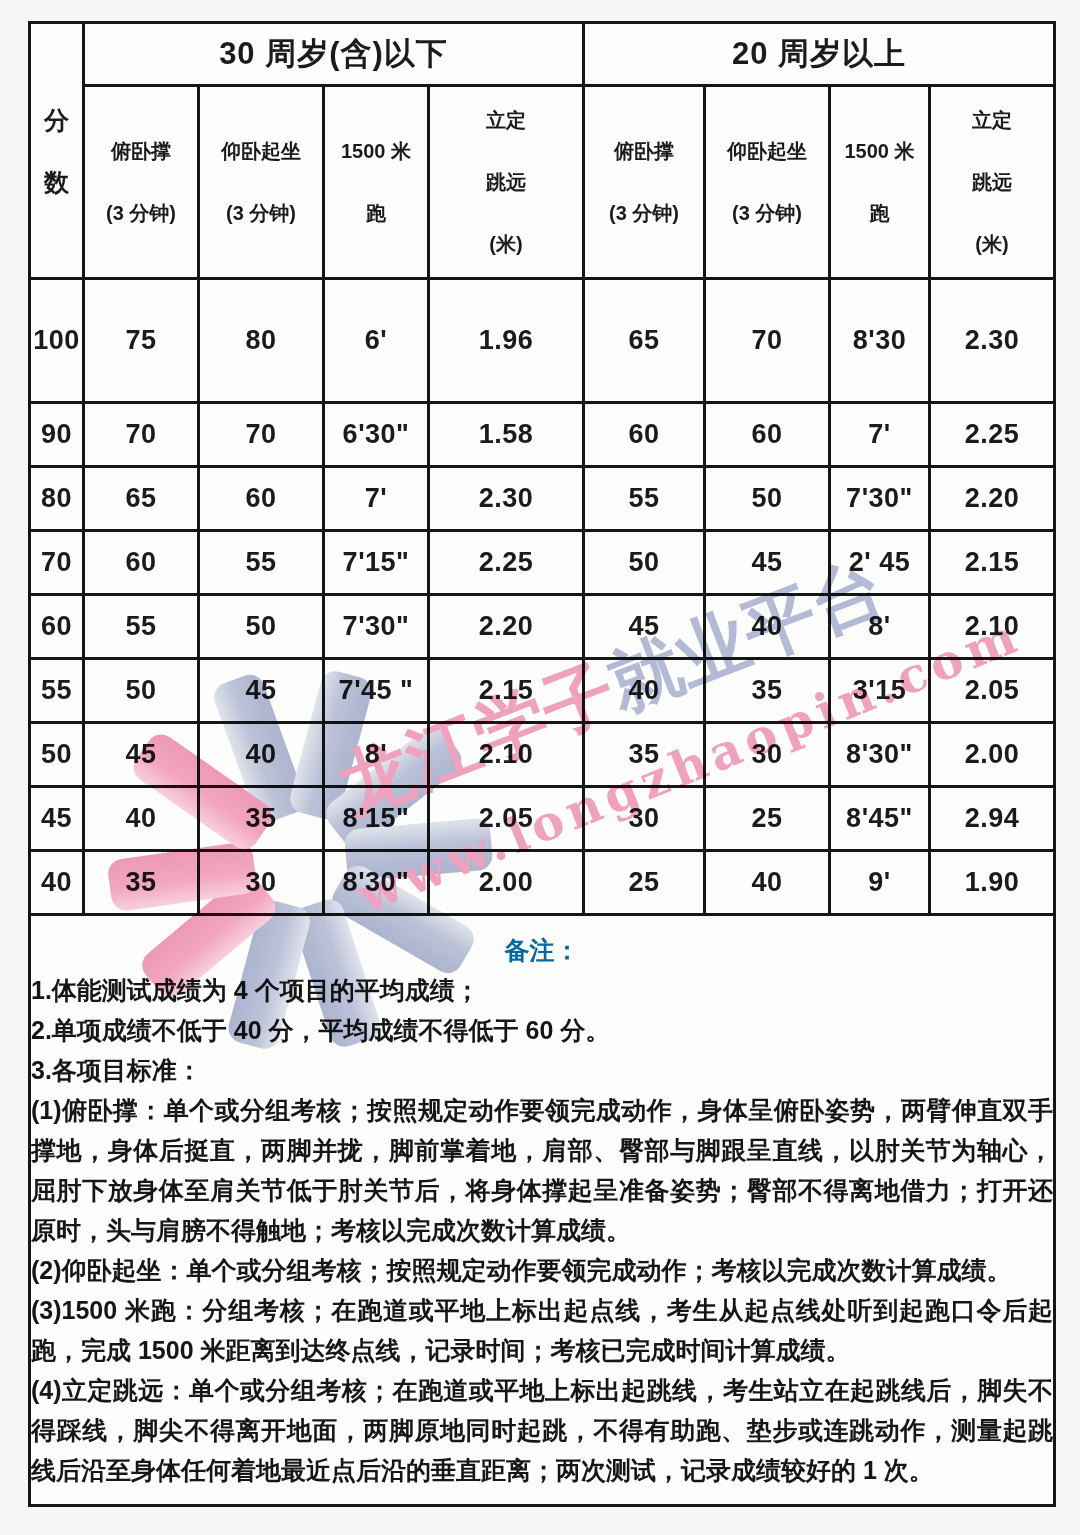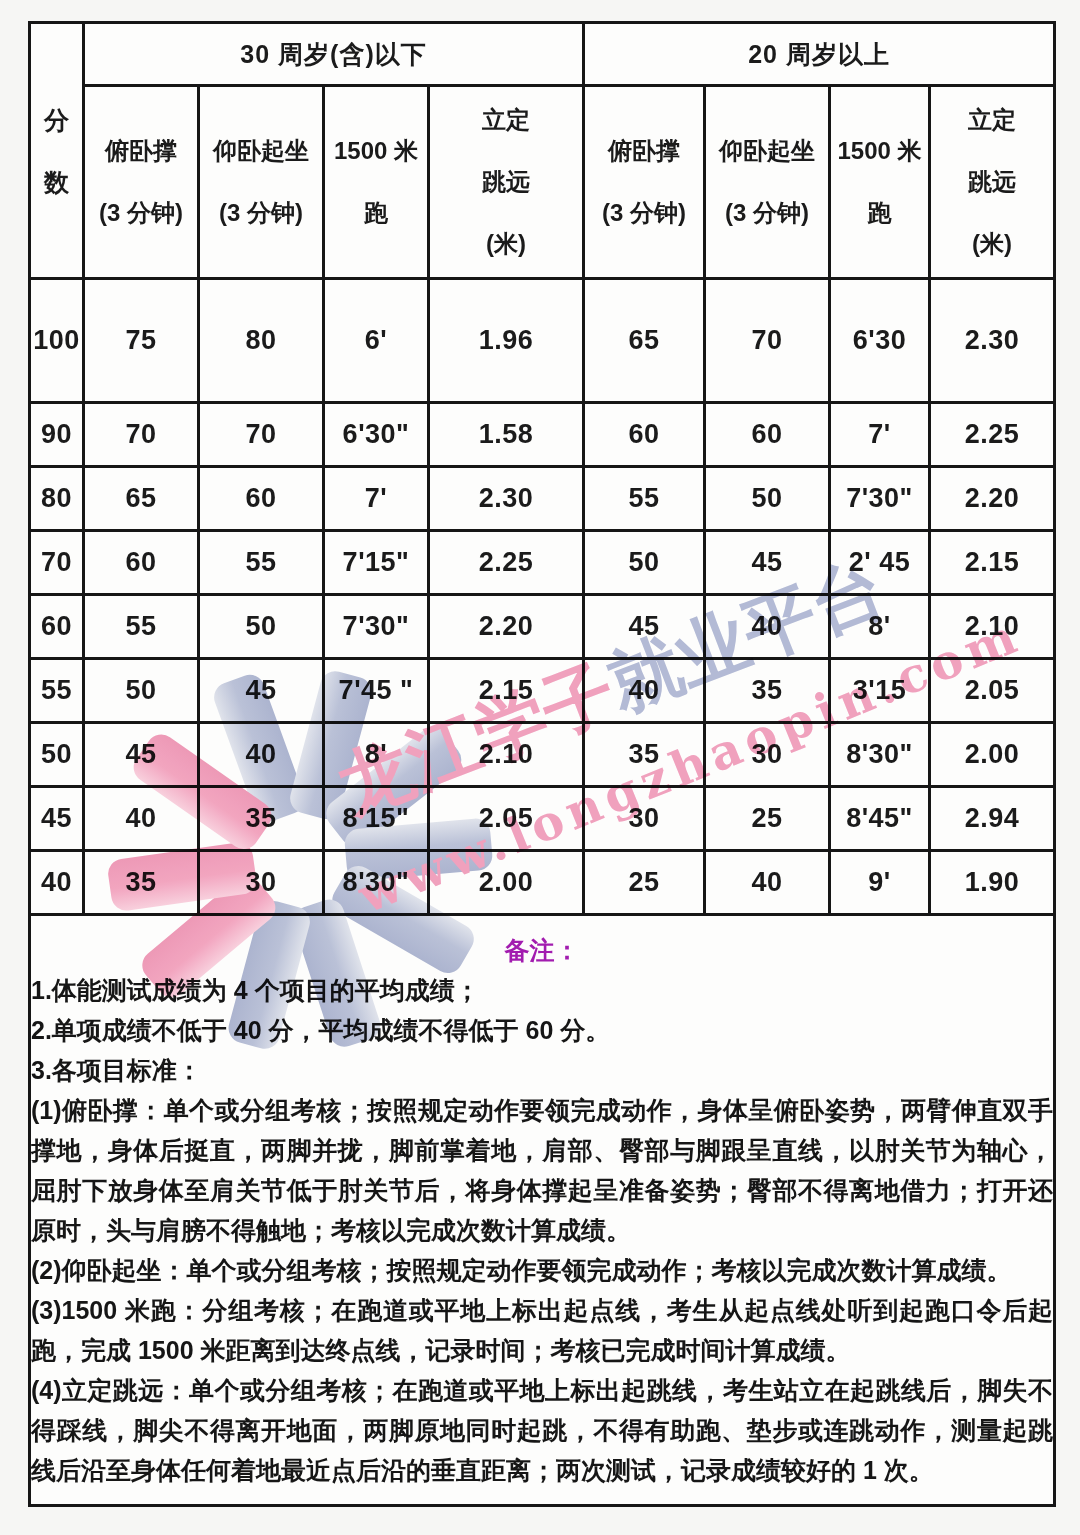--- a/index.html
+++ b/index.html
@@ -18,32 +18,32 @@
     width:1025px;border-collapse:collapse;table-layout:fixed;
     background:#fdfdfc;
   }
   table.score-table td{
     border:3px solid #161616;
     text-align:center;vertical-align:middle;
     color:#1b1b1b;font-weight:700;
     padding:0;
   }
   tr.group-row{height:63px;}
-  td.group-cell{font-size:25px;letter-spacing:1px;}
+  td.group-cell{font-size:31px;letter-spacing:1px;}
   tr.sub-row{height:193px;}
-  td.sub-cell{font-size:24px;white-space:pre-line;line-height:62px;}
+  td.sub-cell{font-size:20px;white-space:pre-line;line-height:62px;}
   td.score-head{font-size:25px;white-space:pre-line;line-height:62px;}
   #data-rows tr{height:64px;}
   #data-rows tr.tall{height:124px;}
   #data-rows td.num{font-size:27px;letter-spacing:.5px;}
   td.remarks-cell{
     height:588px;vertical-align:top;text-align:left;
     padding:13px 13px 0 13px;
   }
-  .remarks-title{font-size:25px;font-weight:700;line-height:40px;color:#a21caf;}
+  .remarks-title{font-size:25px;font-weight:700;line-height:40px;color:#0369a1;}
   .remarks-body{
     font-size:25px;font-weight:700;line-height:40px;color:#161616;
     white-space:pre-line;text-align:justify;
   }
   
   .wm{
     position:absolute;inset:0;z-index:5;
     mix-blend-mode:multiply;pointer-events:none;
   }
   .wm-brand{
@@ -111,21 +111,21 @@
     </tbody>
     <tbody id="data-rows">
         <tr class="tall">
           <td class="num">100</td>
           <td class="num">75</td>
           <td class="num">80</td>
           <td class="num">6'</td>
           <td class="num">1.96</td>
           <td class="num">65</td>
           <td class="num">70</td>
-          <td class="num">6'30</td>
+          <td class="num">8'30</td>
           <td class="num">2.30</td>
         </tr>
         <tr>
           <td class="num">90</td>
           <td class="num">70</td>
           <td class="num">70</td>
           <td class="num">6'30"</td>
           <td class="num">1.58</td>
           <td class="num">60</td>
           <td class="num">60</td>

